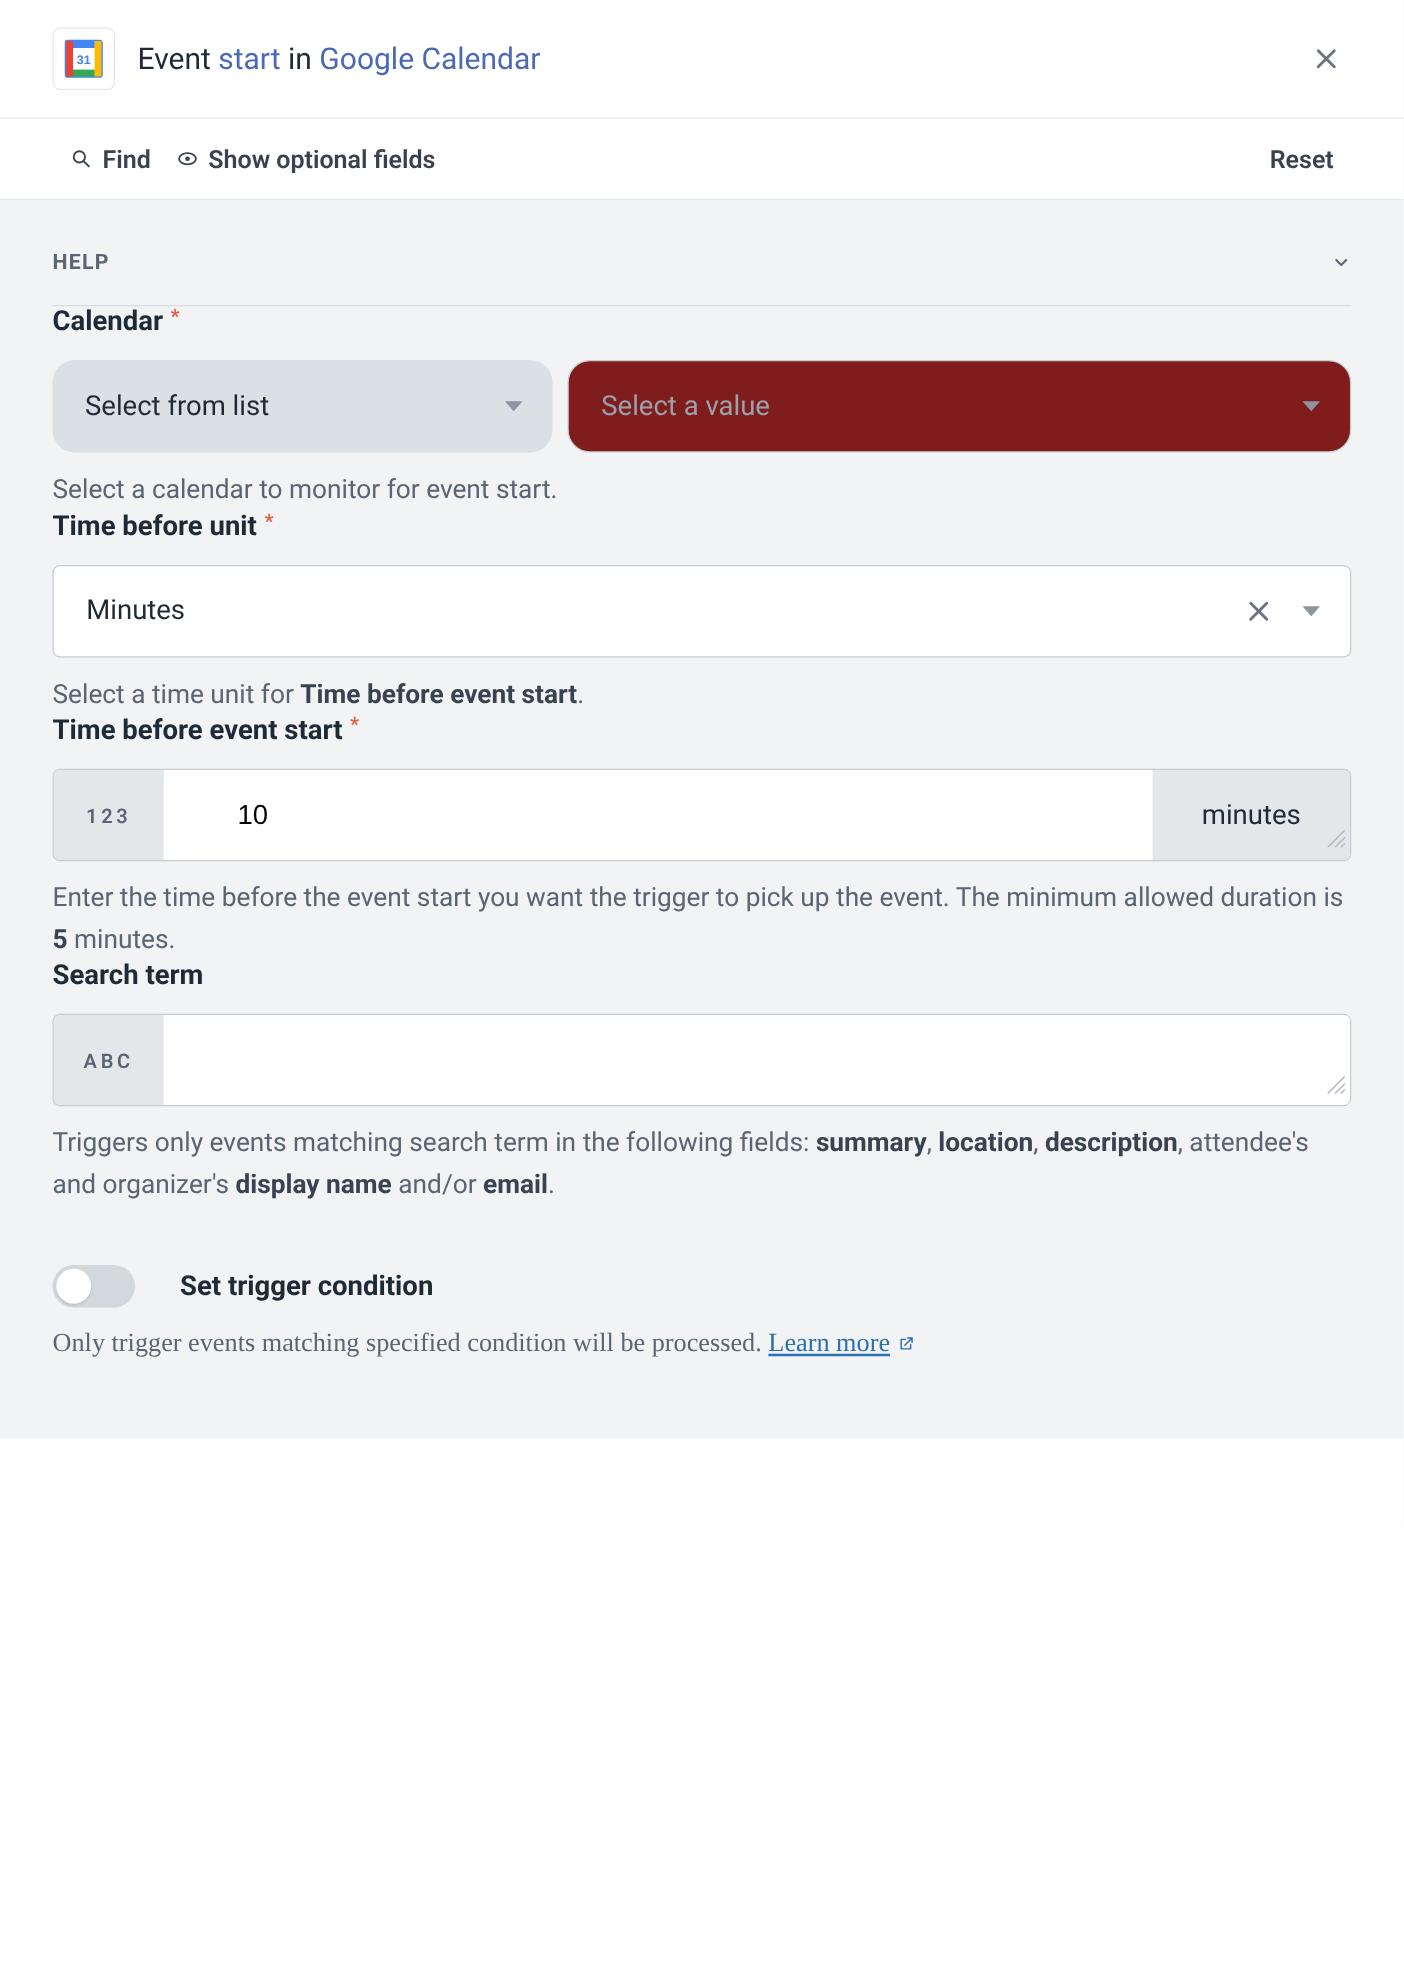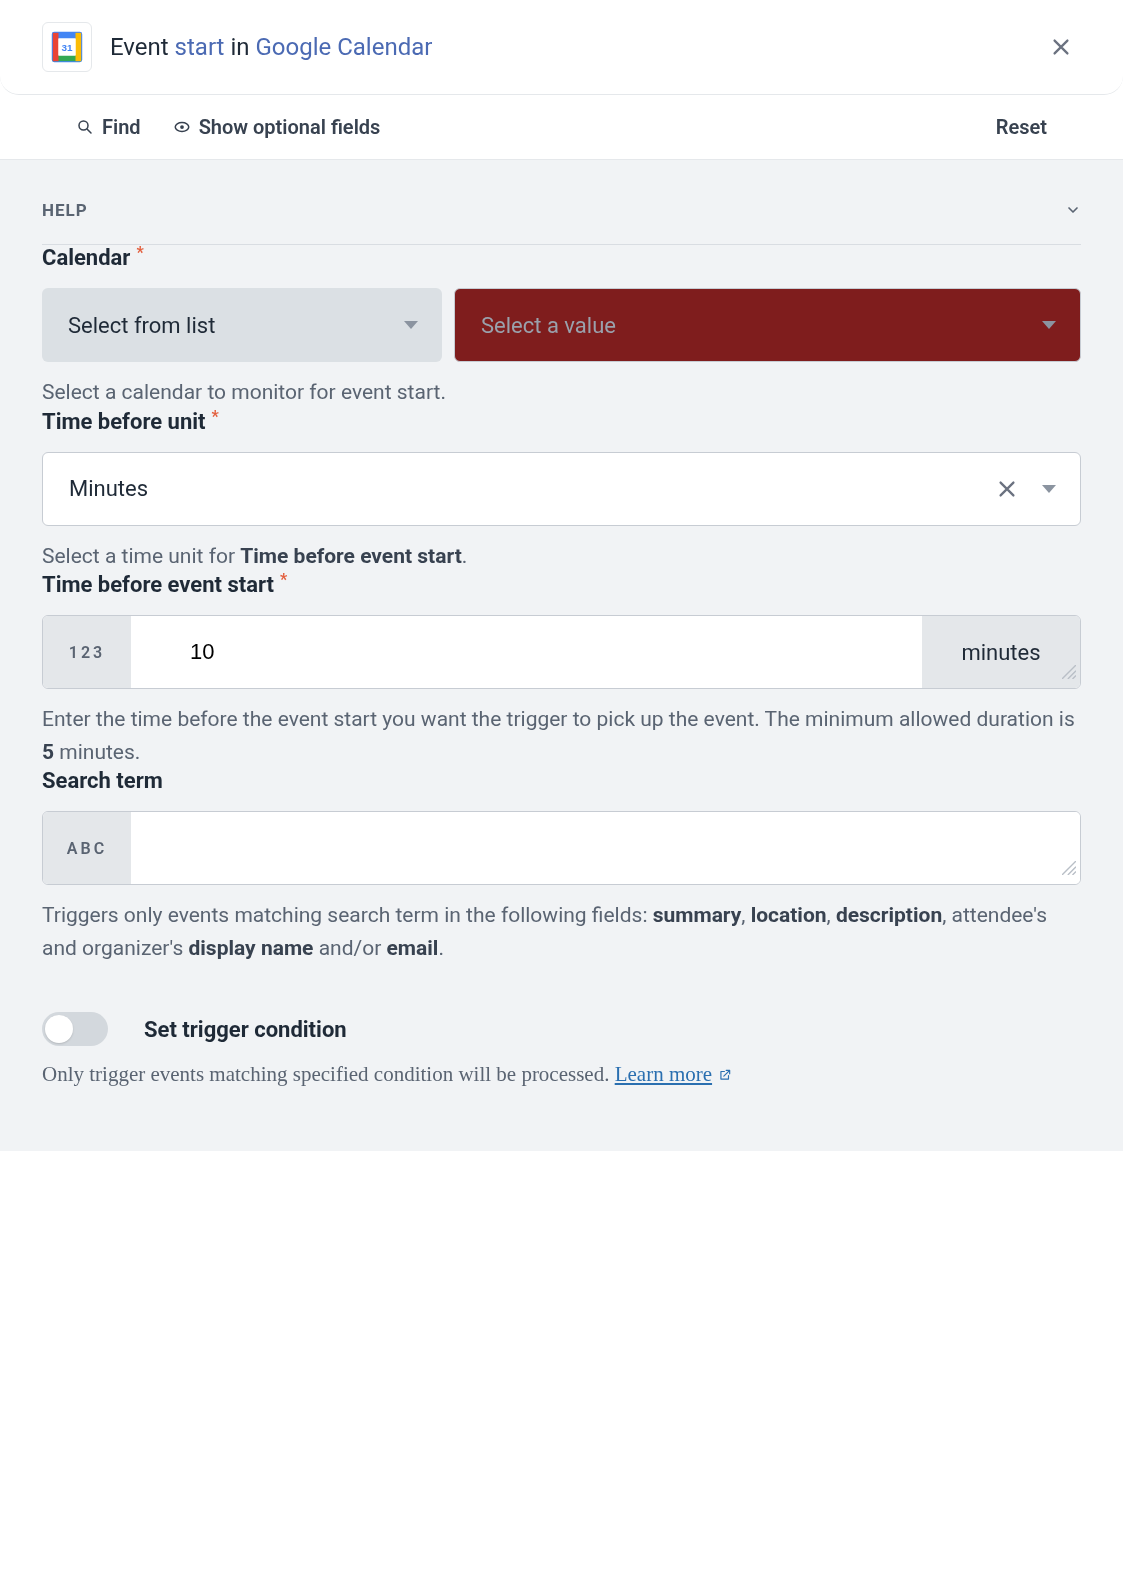--- a/index.html
+++ b/index.html
@@ -11,21 +11,20 @@
   }
   .container { width: 1123px; }
 
   
   .header {
     display: flex;
     align-items: center;
     padding: 22px 42px;
     border-bottom: 1px solid #e5e8eb;
     gap: 18px;
-    border-radius: 19px;
   }
   .app-icon {
     width: 50px; height: 50px;
     border: 1px solid #e5e8eb;
     border-radius: 6px;
     display: flex; align-items: center; justify-content: center;
     flex-shrink: 0;
   }
   .gcal-svg { width: 34px; height: 34px; }
   .header-title { font-size: 24px; color: #1f2a37; flex: 1; }
@@ -34,23 +33,23 @@
     width: 40px; height: 40px;
     display: flex; align-items: center; justify-content: center;
     cursor: pointer; color: #6b7280;
   }
   .close-btn svg { width: 22px; height: 22px; }
 
   
   .toolbar {
     display: flex;
     align-items: center;
-    padding: 20px 76px;
+    padding: 20px 56px;
     border-bottom: 1px solid #e5e8eb;
-    gap: 32px;
+    gap: 20px;
     font-size: 20px;
     font-weight: 600;
     color: #384250;
   }
   .toolbar-btn { display: flex; align-items: center; gap: 8px; cursor: pointer; }
   .toolbar-btn svg { width: 18px; height: 18px; }
   .toolbar-spacer { flex: 1; }
   .reset-btn { color: #384250; font-weight: 600; cursor: pointer; }
 
   
@@ -87,21 +86,21 @@
     line-height: 1.55;
   }
   .helper b { color: #384250; font-weight: 700; }
   .learn-more { color: #2a6fb0; text-decoration: underline; cursor: pointer; display: inline-flex; align-items: center; gap: 6px; }
   .learn-more svg { width: 14px; height: 14px; }
 
   
   .select-row { display: flex; gap: 12px; }
   .select, .select-white {
     height: 74px;
-    border-radius: 6px;
+    border-radius: 18px;
     display: flex; align-items: center;
     padding: 0 26px;
     font-size: 22px;
     cursor: pointer;
     position: relative;
   }
   .select {
     background: #dbe0e4;
     color: #1f2a37;
     width: 400px;

